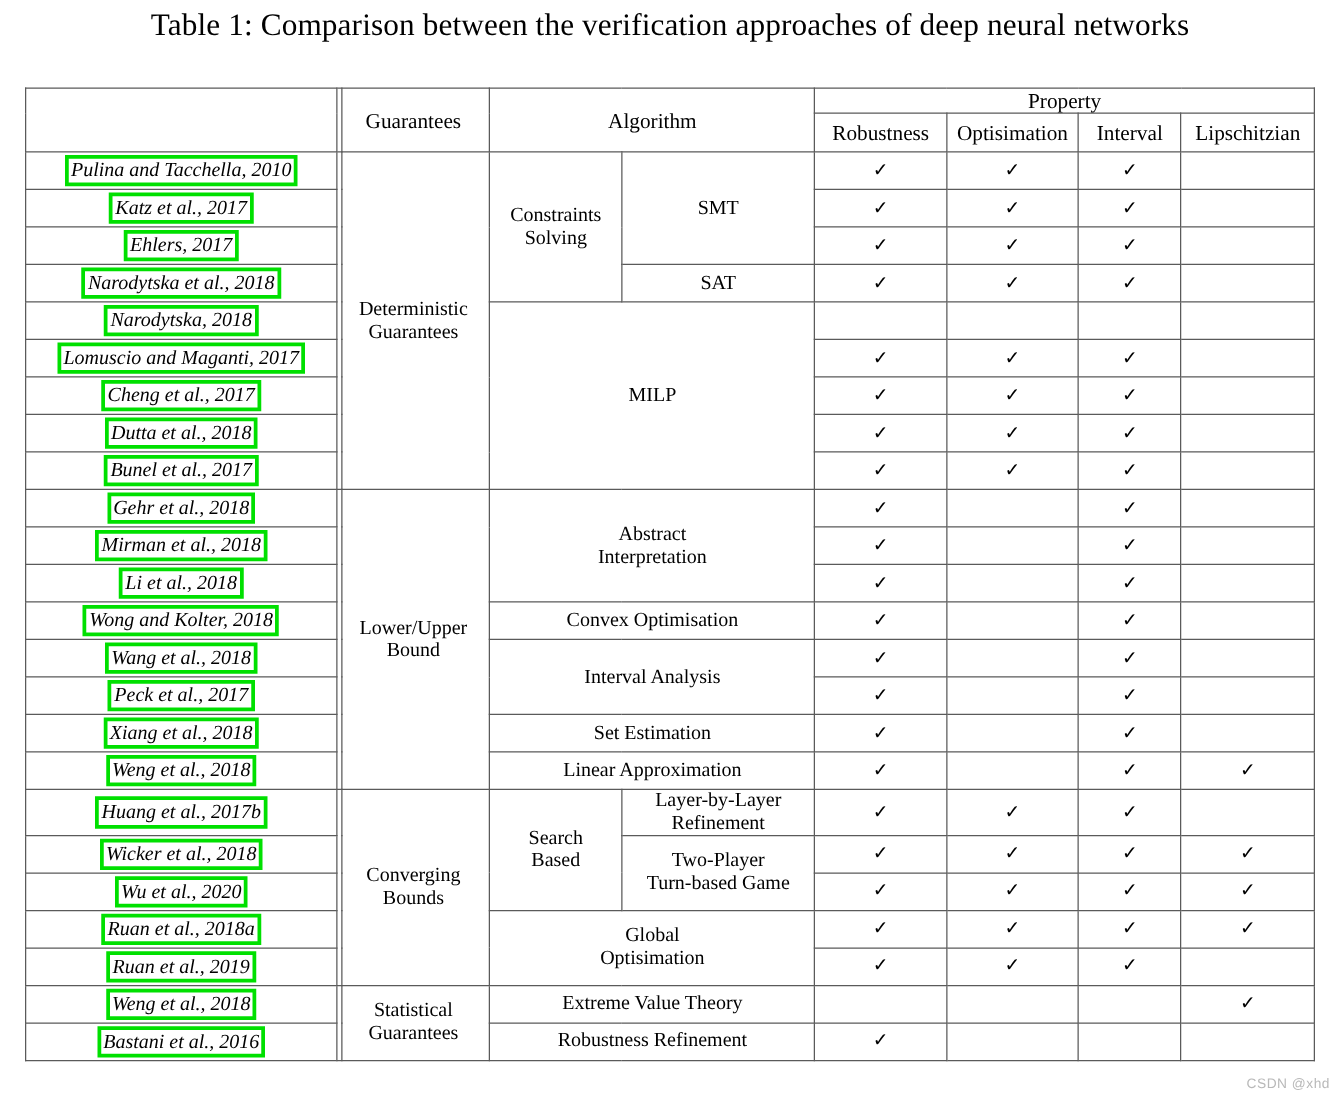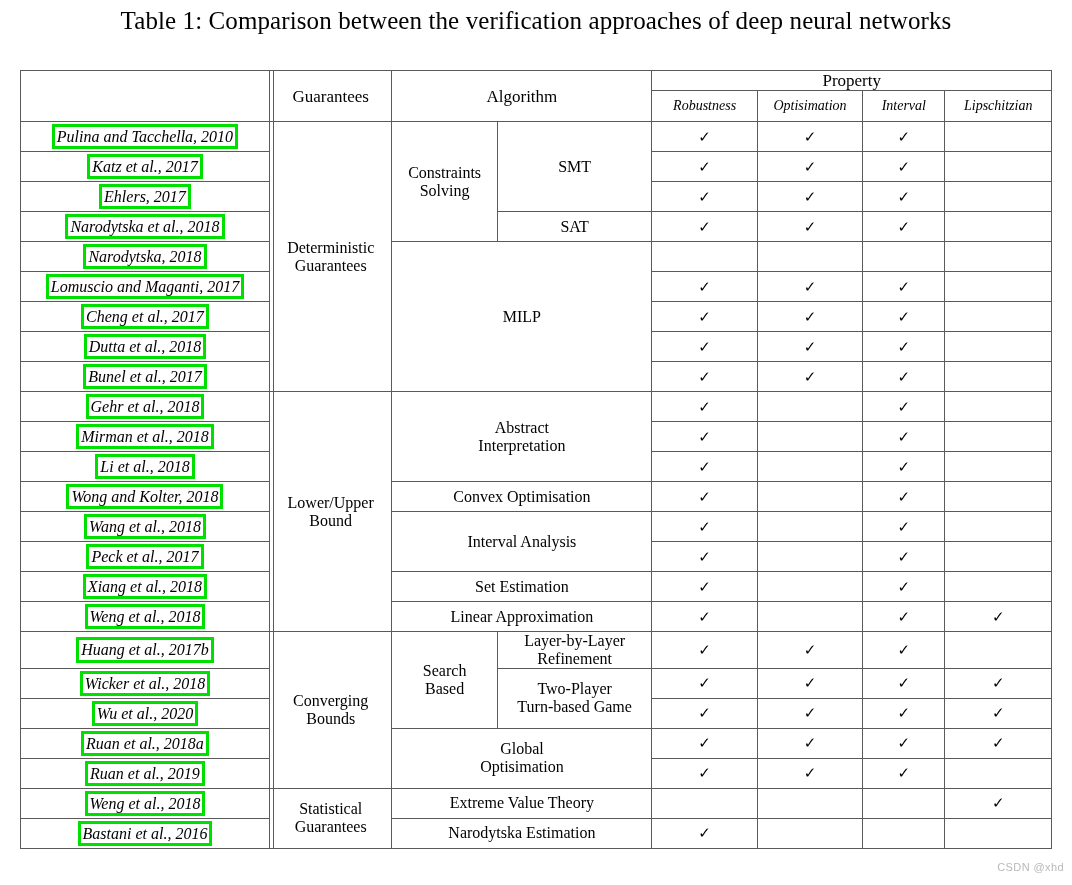--- a/index.html
+++ b/index.html
@@ -62,21 +62,21 @@
   td.col-ref::after, th.col-ref::after {
     content: "";
     position: absolute;
     top: -1px; bottom: -1px;
     right: -5px;
     width: 1px;
     background: #5a5a5a;
   }
 
   .hdr-prop { font-weight: bold; font-size: 17px; }
-  .hdr-sub { font-style: italic; font-size: 14px; }
+  .hdr-sub { font-size: 17px; }
   .hdr-main { font-size: 17px; }
 
   .refbox {
     display: inline-block;
     border: 3px solid #00e000;
     padding: 1px 2px 1px 2px;
     background: #ffffff;
     font-size: 16px;
     line-height: 1.1;
     white-space: nowrap;
@@ -380,21 +380,21 @@
         <td rowspan="1" colspan="2">Extreme Value Theory</td>
         <td><span class="chk empty">✓</span></td>
         <td><span class="chk empty">✓</span></td>
         <td><span class="chk empty">✓</span></td>
         <td><span class="chk">✓</span></td>
       </tr>
       <tr class="botrule">
         <td class="col-ref refcell">
           <span class="refbox">Bastani et al., 2016</span>
         </td>
-        <td rowspan="1" colspan="2">Narodytska Estimation</td>
+        <td rowspan="1" colspan="2">Robustness Refinement</td>
         <td><span class="chk">✓</span></td>
         <td><span class="chk empty">✓</span></td>
         <td><span class="chk empty">✓</span></td>
         <td><span class="chk empty">✓</span></td>
       </tr>
     </tbody>
   </table>
 </div>
 
 <div id="watermark">CSDN @xhd</div>

